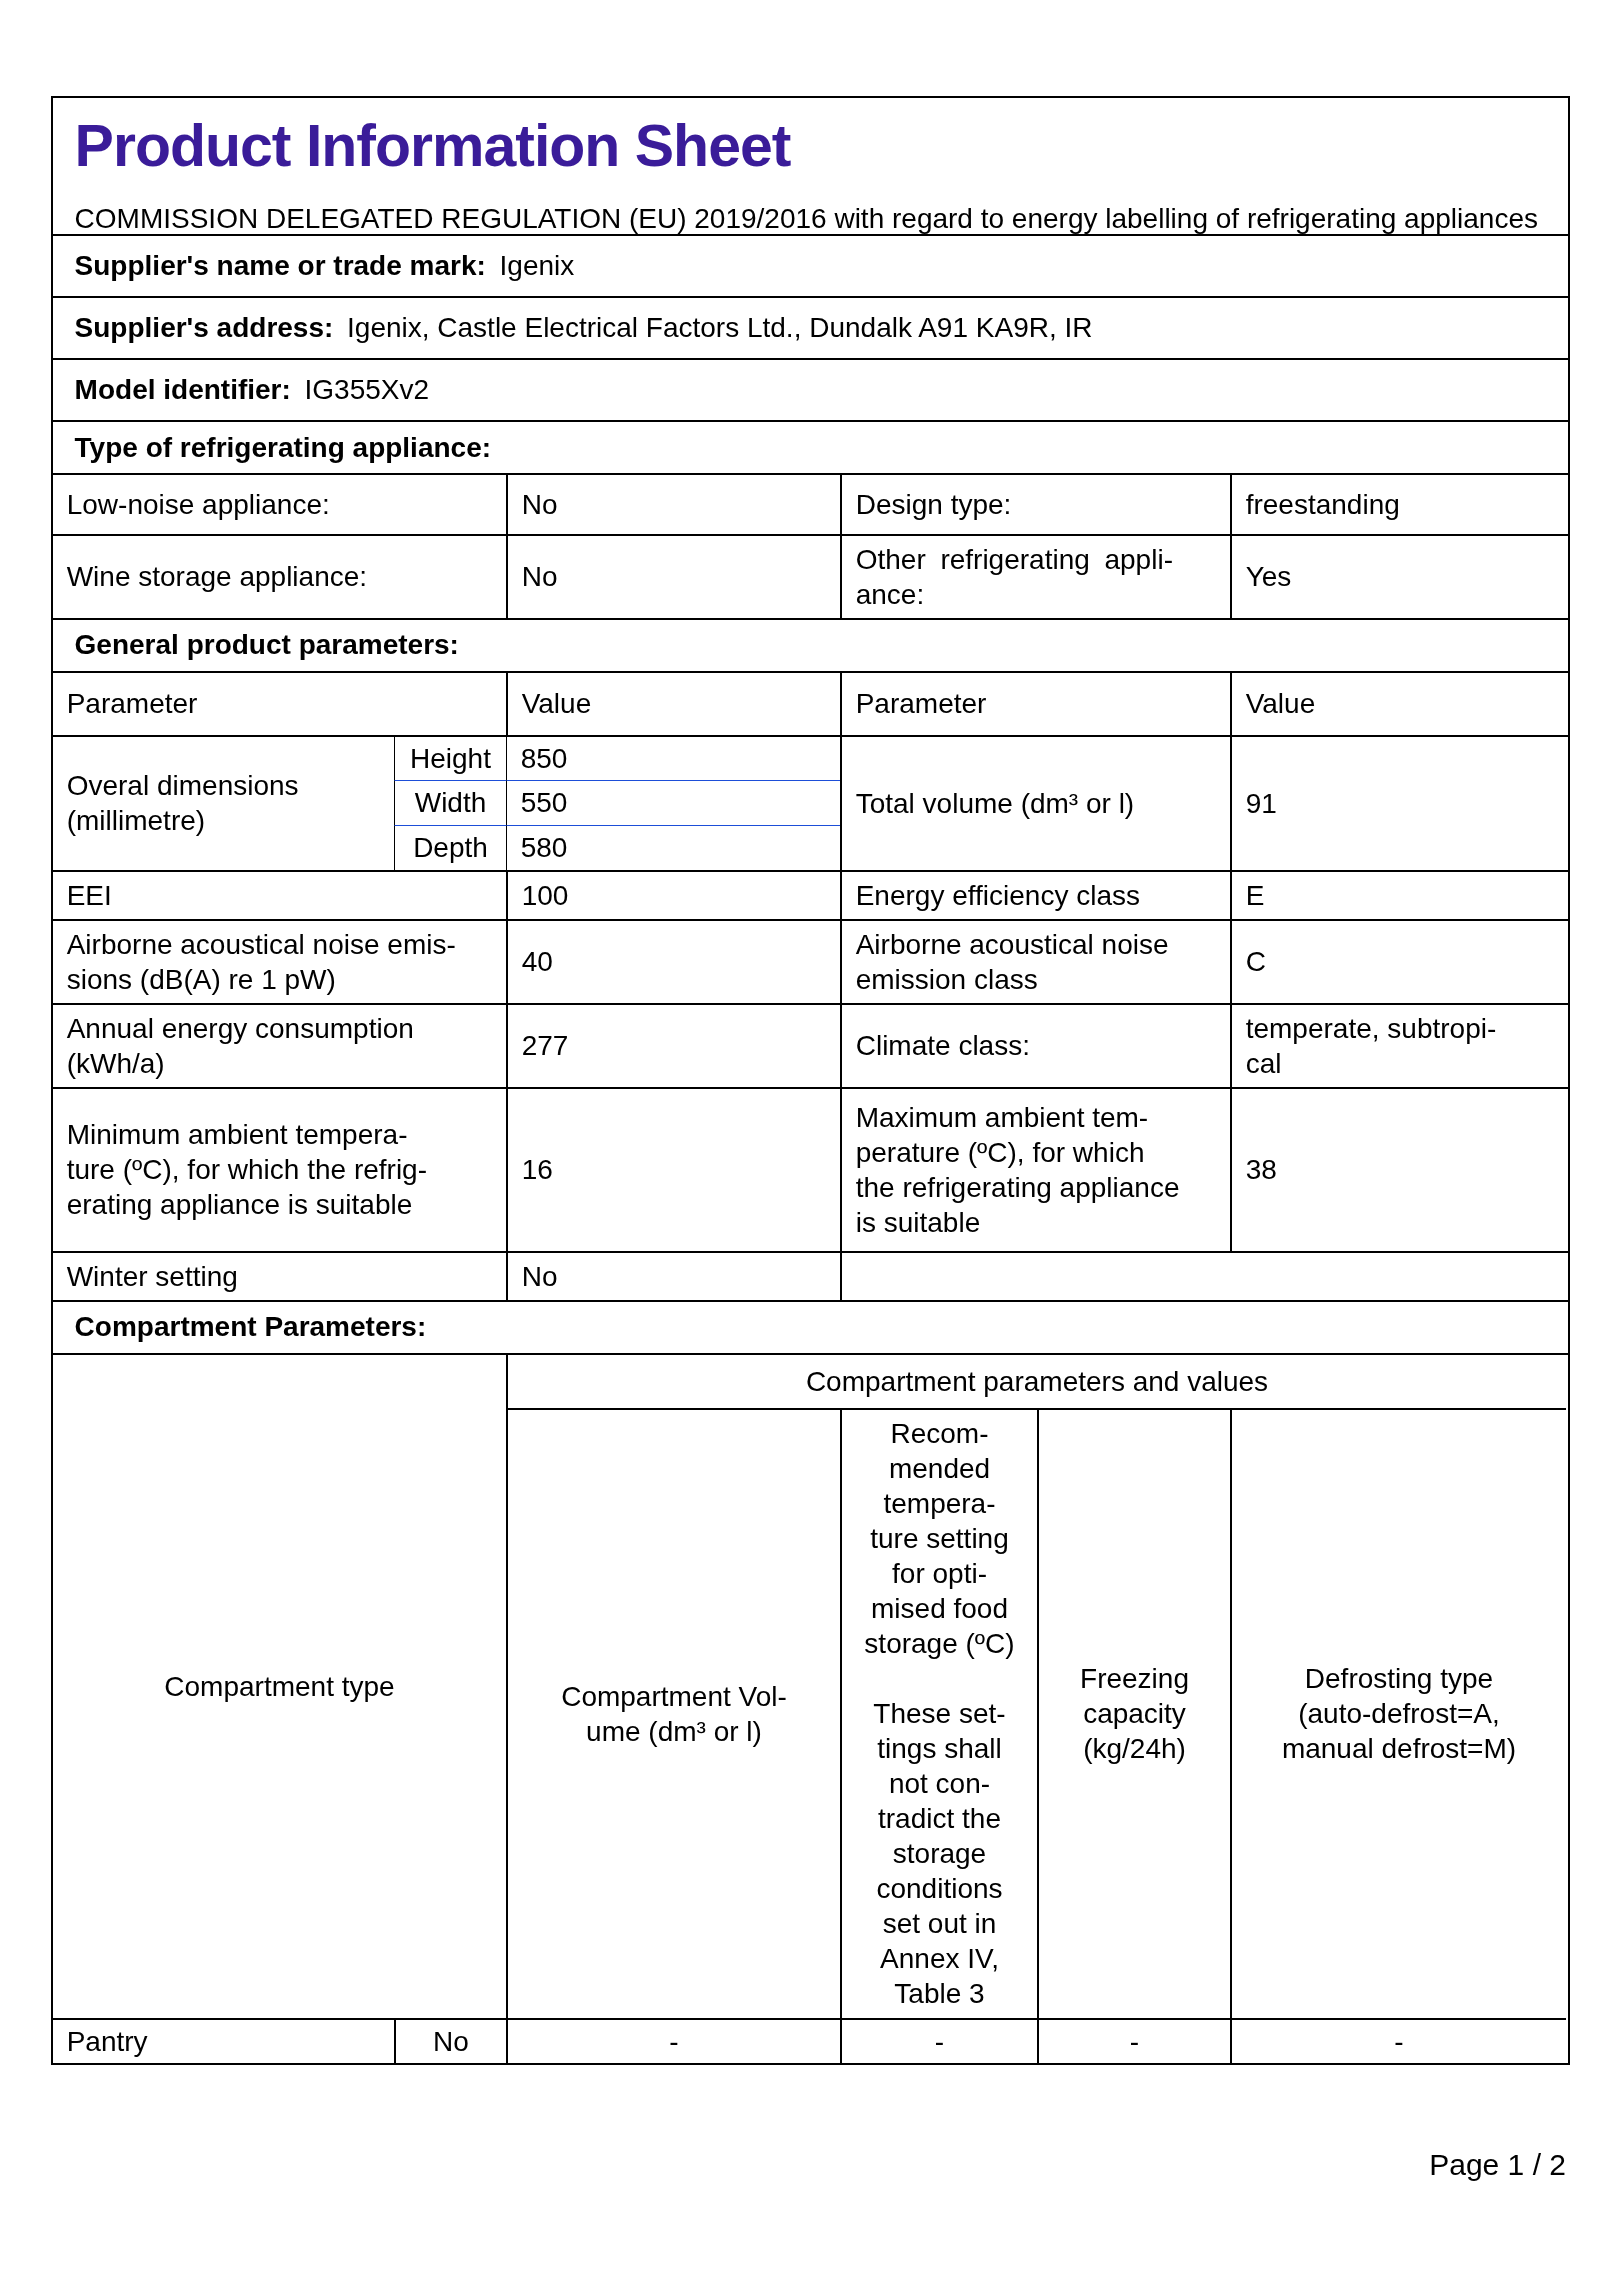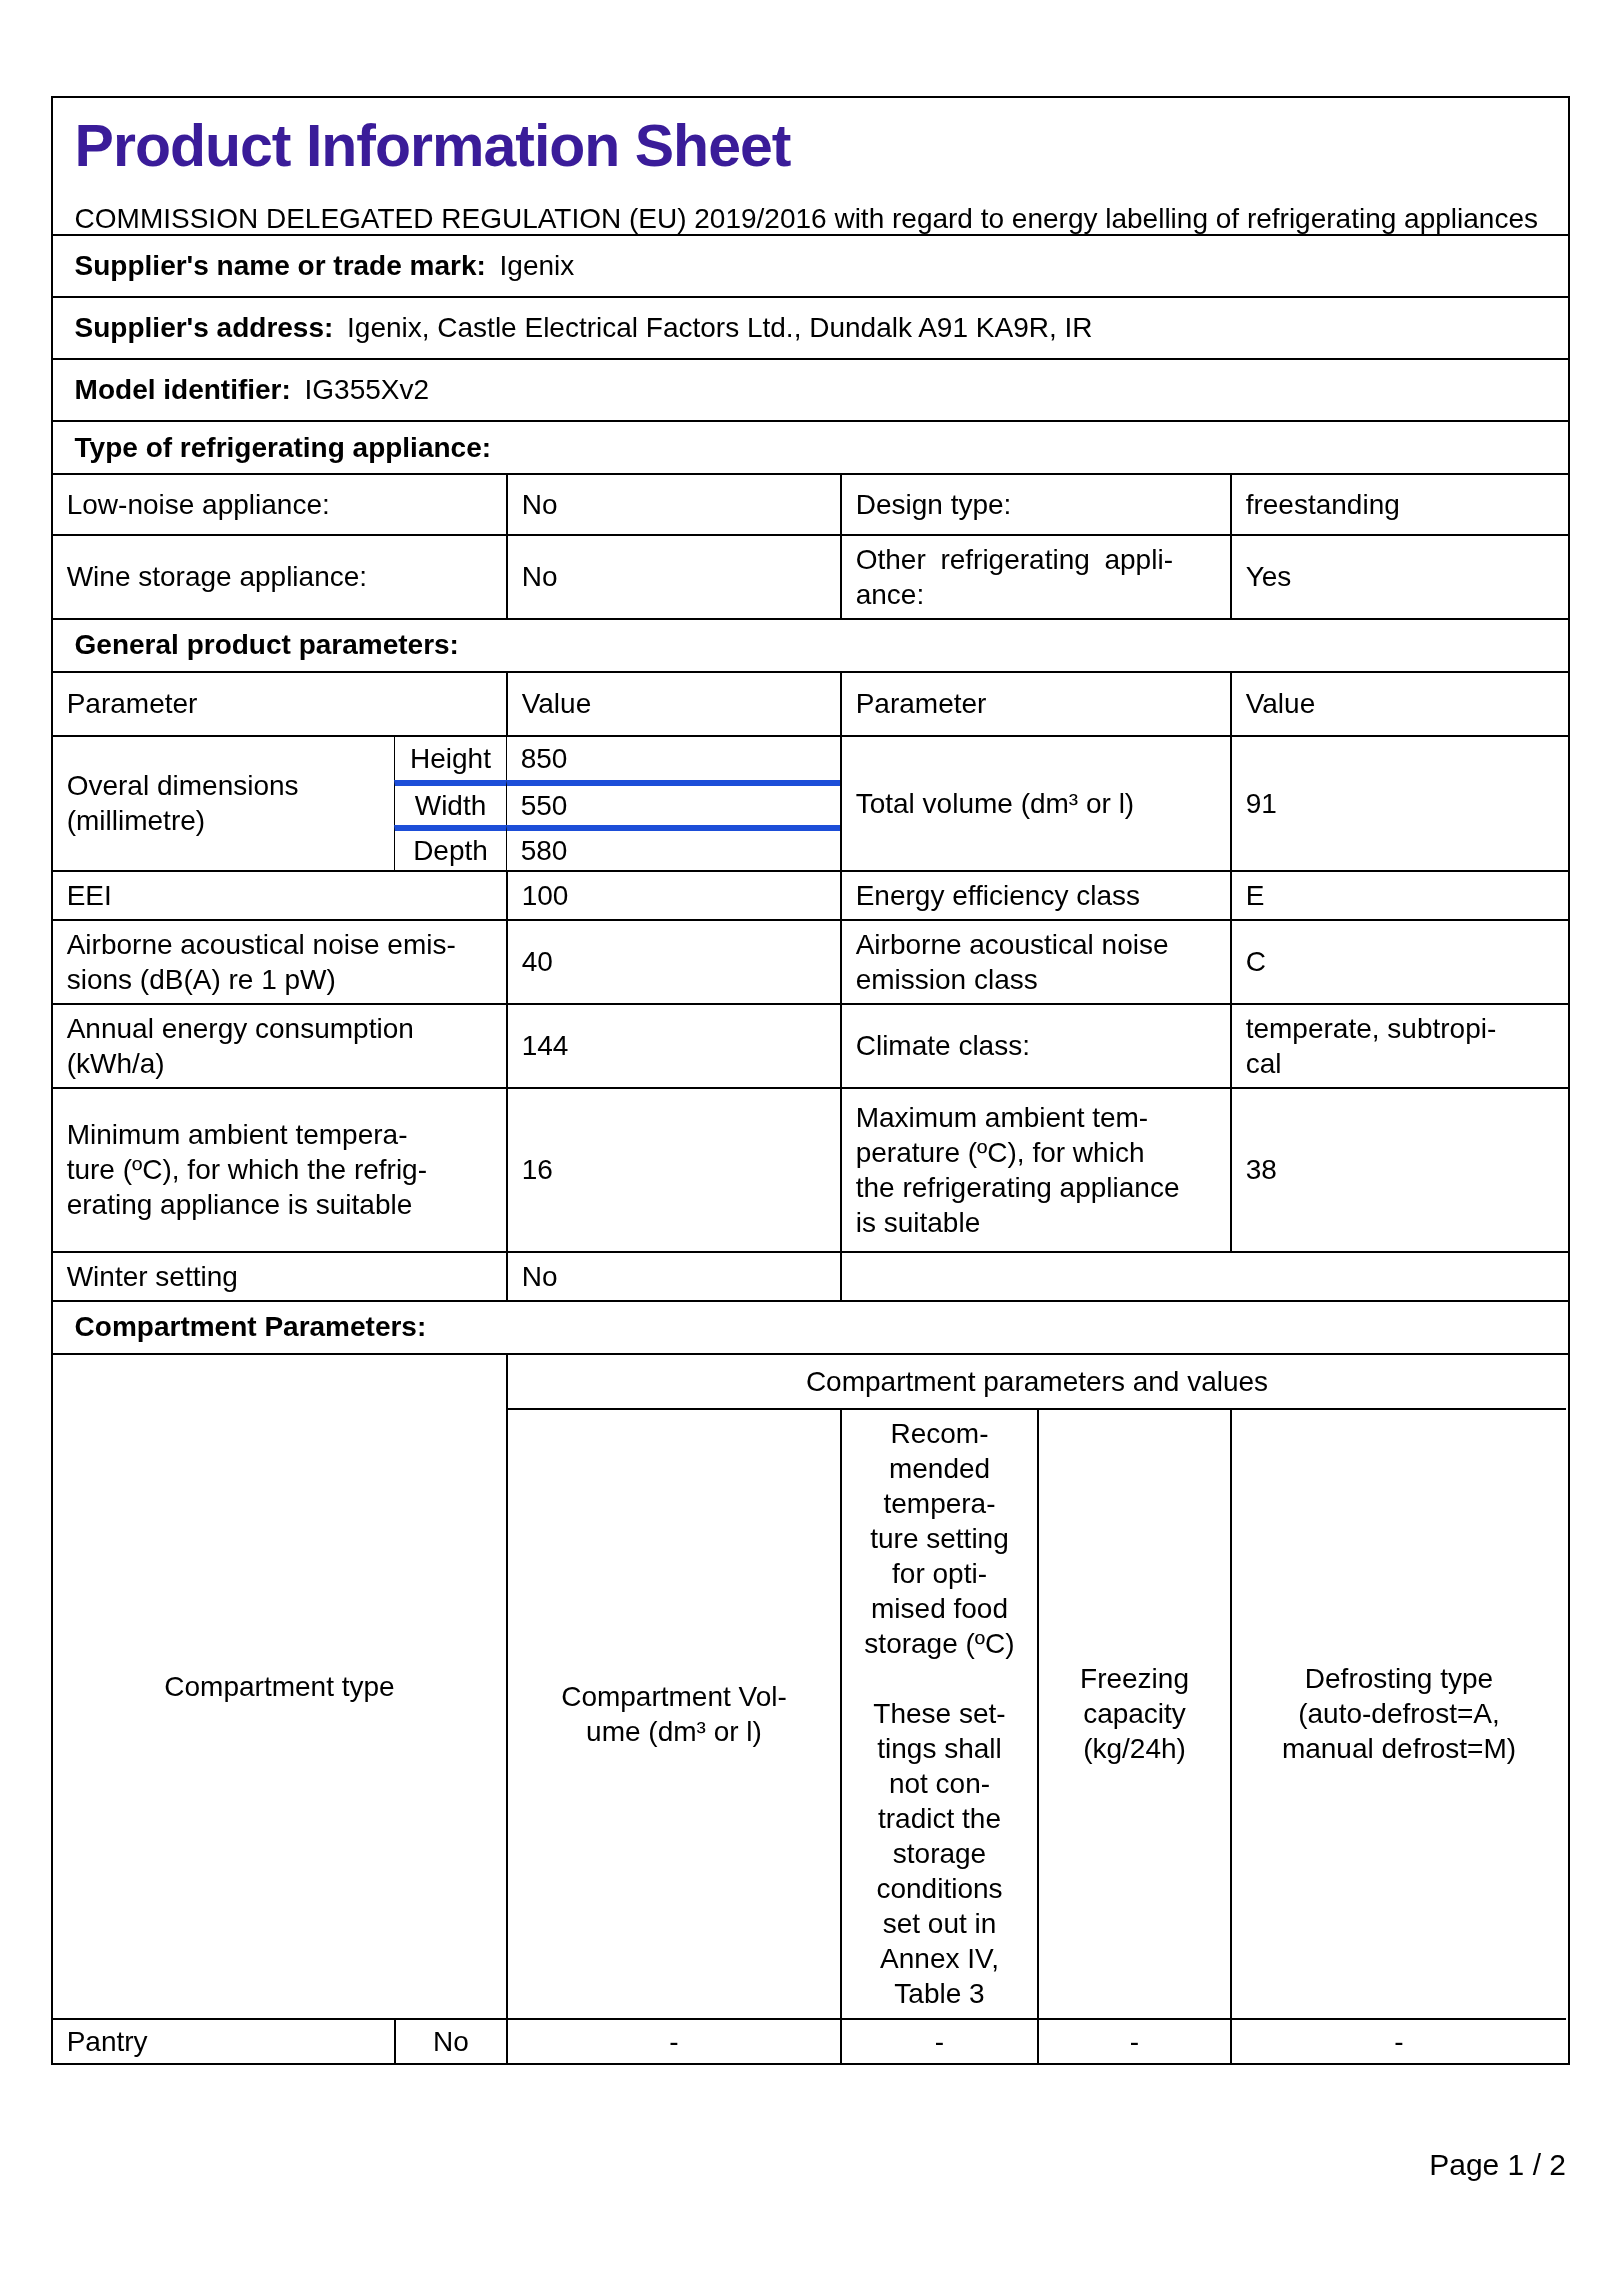--- a/index.html
+++ b/index.html
@@ -39,21 +39,21 @@
   .cell{
     box-sizing:border-box;
     display:flex;align-items:center;
     padding:5.9px 13.7px;
     font-size:28px;line-height:35px;
     white-space:pre-line;
   }
   .cell.bl{border-left:2px solid #000;}
   .cell.bl1{border-left:1px solid #000;}
   .cell.bt{border-top:2px solid #000;}
-  .cell.bt1{border-top:6px solid #1d4ed8;}
+  .cell.bt1{border-top:1px solid #1d4ed8;}
   .cell.center{justify-content:center;text-align:center;}
   .cell.justify{word-spacing:6.9px;}
   .h60{min-height:59px;}
   .h75{min-height:74px;}
   .h63{min-height:62px;}
   .h48{min-height:47px;}
   .h84{min-height:82px;}
   .h82{min-height:80px;}
   .h165{min-height:162px;}
   .footer{
@@ -138,21 +138,21 @@
 sions (dB(A) re 1 pW)</div>
       <div class="cell h84 bl">40</div>
       <div class="cell h84 bl">Airborne acoustical noise
 emission class</div>
       <div class="cell h84 bl">C</div>
     </div>
 
     <div class="trow grid g4">
       <div class="cell h82">Annual energy consumption
 (kWh/a)</div>
-      <div class="cell h82 bl">144</div>
+      <div class="cell h82 bl">277</div>
       <div class="cell h82 bl">Climate class:</div>
       <div class="cell h82 bl">temperate, subtropi-
 cal</div>
     </div>
 
     <div class="trow grid g4">
       <div class="cell h165">Minimum ambient tempera-
 ture (ºC), for which the refrig-
 erating appliance is suitable</div>
       <div class="cell h165 bl">16</div>

